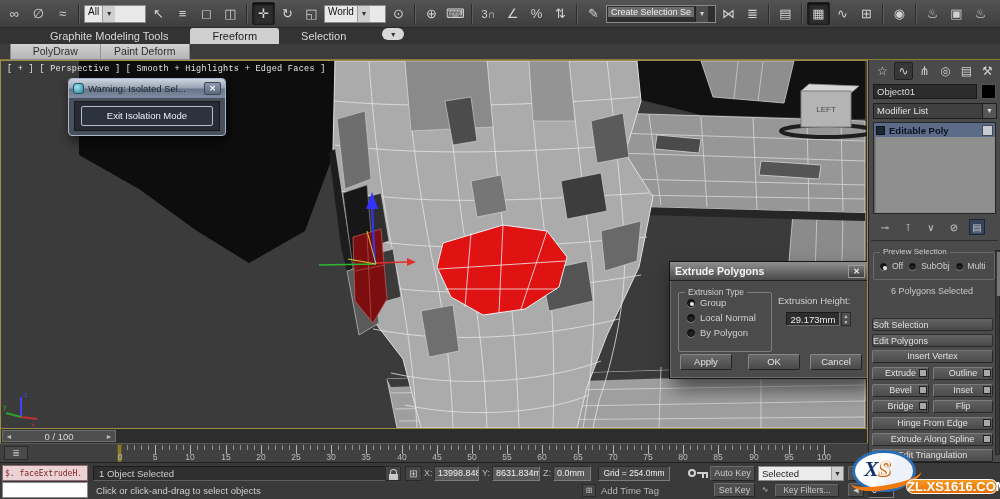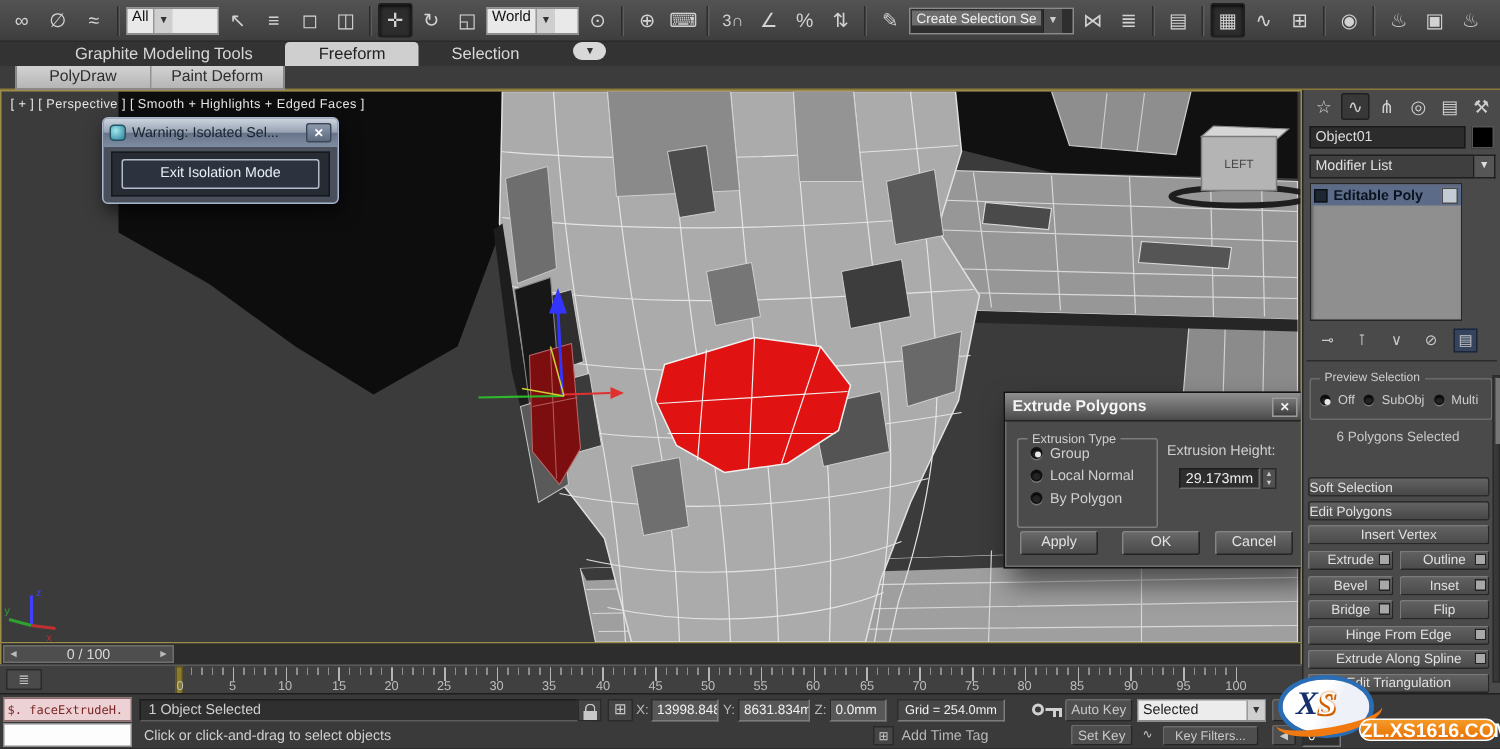--- a/index.html
+++ b/index.html
@@ -32,21 +32,21 @@
   .rmin{width:22px;height:12px;background:#d8d8d8;border-radius:6px;margin:0 0 2px 14px;
         display:flex;align-items:center;justify-content:center;font-size:7px;color:#333}
   #subrow{left:0;top:44px;width:1000px;height:16px;background:#3c3c3c;border-bottom:1px solid #8a7a3a}
   #panelstrip{left:10px;top:0;width:180px;height:16px;background:linear-gradient(#d2d2d2,#b5b5b5);
               display:flex;border:1px solid #8a8a8a;border-top:none}
   .pbtn{flex:1;font-size:10.5px;color:#2e2e2e;text-align:center;line-height:14px}
   .pbtn + .pbtn{border-left:1px solid #939393}
 
   
   #viewport{left:0;top:60px;width:868px;height:369px;background:#3b3b3b;border:1px solid #9c8c4a;overflow:hidden}
-  #vplabel{left:6px;top:3px;font-family:Liberation Sans, sans-serif;font-size:8.5px;color:#e6e6e6;letter-spacing:.3px}
+  #vplabel{left:6px;top:3px;font-family:Liberation Mono, monospace;font-size:8.5px;color:#e6e6e6;letter-spacing:.3px}
 
   
   #warn{left:67px;top:17px;width:158px;height:58px;background:#49505c;border:1px solid #a7b6cc;border-radius:4px;
         box-shadow:2px 5px 12px rgba(0,0,0,.6);z-index:10}
   #warn .tb{height:19px;background:linear-gradient(#cdd5e0,#97a2b2 48%,#67748a 52%,#7f8da3);
             border-radius:3px 3px 0 0;display:flex;align-items:center;padding:0 4px}
   #warn .ic{width:11px;height:11px;border-radius:3px;background:radial-gradient(circle at 35% 35%,#9fe8ef,#2a7f96);
             border:1px solid #1e5666;margin-right:4px}
   #warn .tt{font-size:9.5px;font-weight:normal;color:#19222e;flex:1;white-space:nowrap;overflow:hidden}
   #warn .x{width:17px;height:13px;background:linear-gradient(#8c99ad,#5c6a80);border:1px solid #3c4656;
@@ -78,21 +78,21 @@
 
   
   #cpanel{left:868px;top:60px;width:132px;height:402px;background:#4a4a4a;border-left:1px solid #262626}
   #cptabs{left:4px;top:2px;width:124px;height:19px;display:flex;gap:2px}
   .cptab{width:19px;height:18px;display:flex;align-items:center;justify-content:center;font-size:12px;color:#cfcfcf;border-radius:2px}
   .cptab.active{background:#383838;border:1px solid #202020}
   .field{background:#2c2c2c;border:1px solid #1a1a1a;color:#ddd;font-size:9.5px;line-height:14px;padding-left:3px}
   #modlist{display:flex}
   #modlist .val{flex:1;background:#3f3f3f;border:1px solid #1e1e1e;color:#e0e0e0;font-size:9.5px;line-height:14px;padding-left:3px}
   #modlist .arr{width:14px;background:#565656;border:1px solid #1e1e1e;border-left:none;color:#ddd;font-size:7px;text-align:center;line-height:14px}
-  #stack{left:4px;top:62px;width:102px;height:92px;background:#8f8f8f;border:1px solid #262626;box-shadow:inset 1px 1px 2px #555}
+  #stack{left:4px;top:62px;width:123px;height:92px;background:#8f8f8f;border:1px solid #262626;box-shadow:inset 1px 1px 2px #555}
   #stackrow{height:14px;background:#5c6c88;display:flex;align-items:center;padding:0 2px}
   #stackrow .bx{width:9px;height:9px;background:#1d2633;border:1px solid #0c1018;margin-right:4px}
   #stackrow .lb{flex:1;font-size:9.5px;color:#0a1220;font-weight:bold}
   #stackrow .mini{width:11px;height:11px;background:#c4cbd5;border:1px solid #4a4a4a}
   #stacktools{left:4px;top:158px;width:124px;height:18px;display:flex;gap:7px;align-items:center;padding-left:4px}
   .sticon{width:16px;height:16px;display:flex;align-items:center;justify-content:center;font-size:10px;color:#c9c9c9}
   .sticon.pressed{background:#35435c;border:1px solid #1d2636}
   .rollout{position:absolute;left:3px;width:121px;height:13px;background:linear-gradient(#646464,#474747);
            border:1px solid #2c2c2c;border-radius:2px;color:#e0e0e0;font-size:9px;font-weight:normal;line-height:12px}
   .pbutton{position:absolute;height:13px;background:linear-gradient(#616161,#4b4b4b);border:1px solid #7a7a7a;

